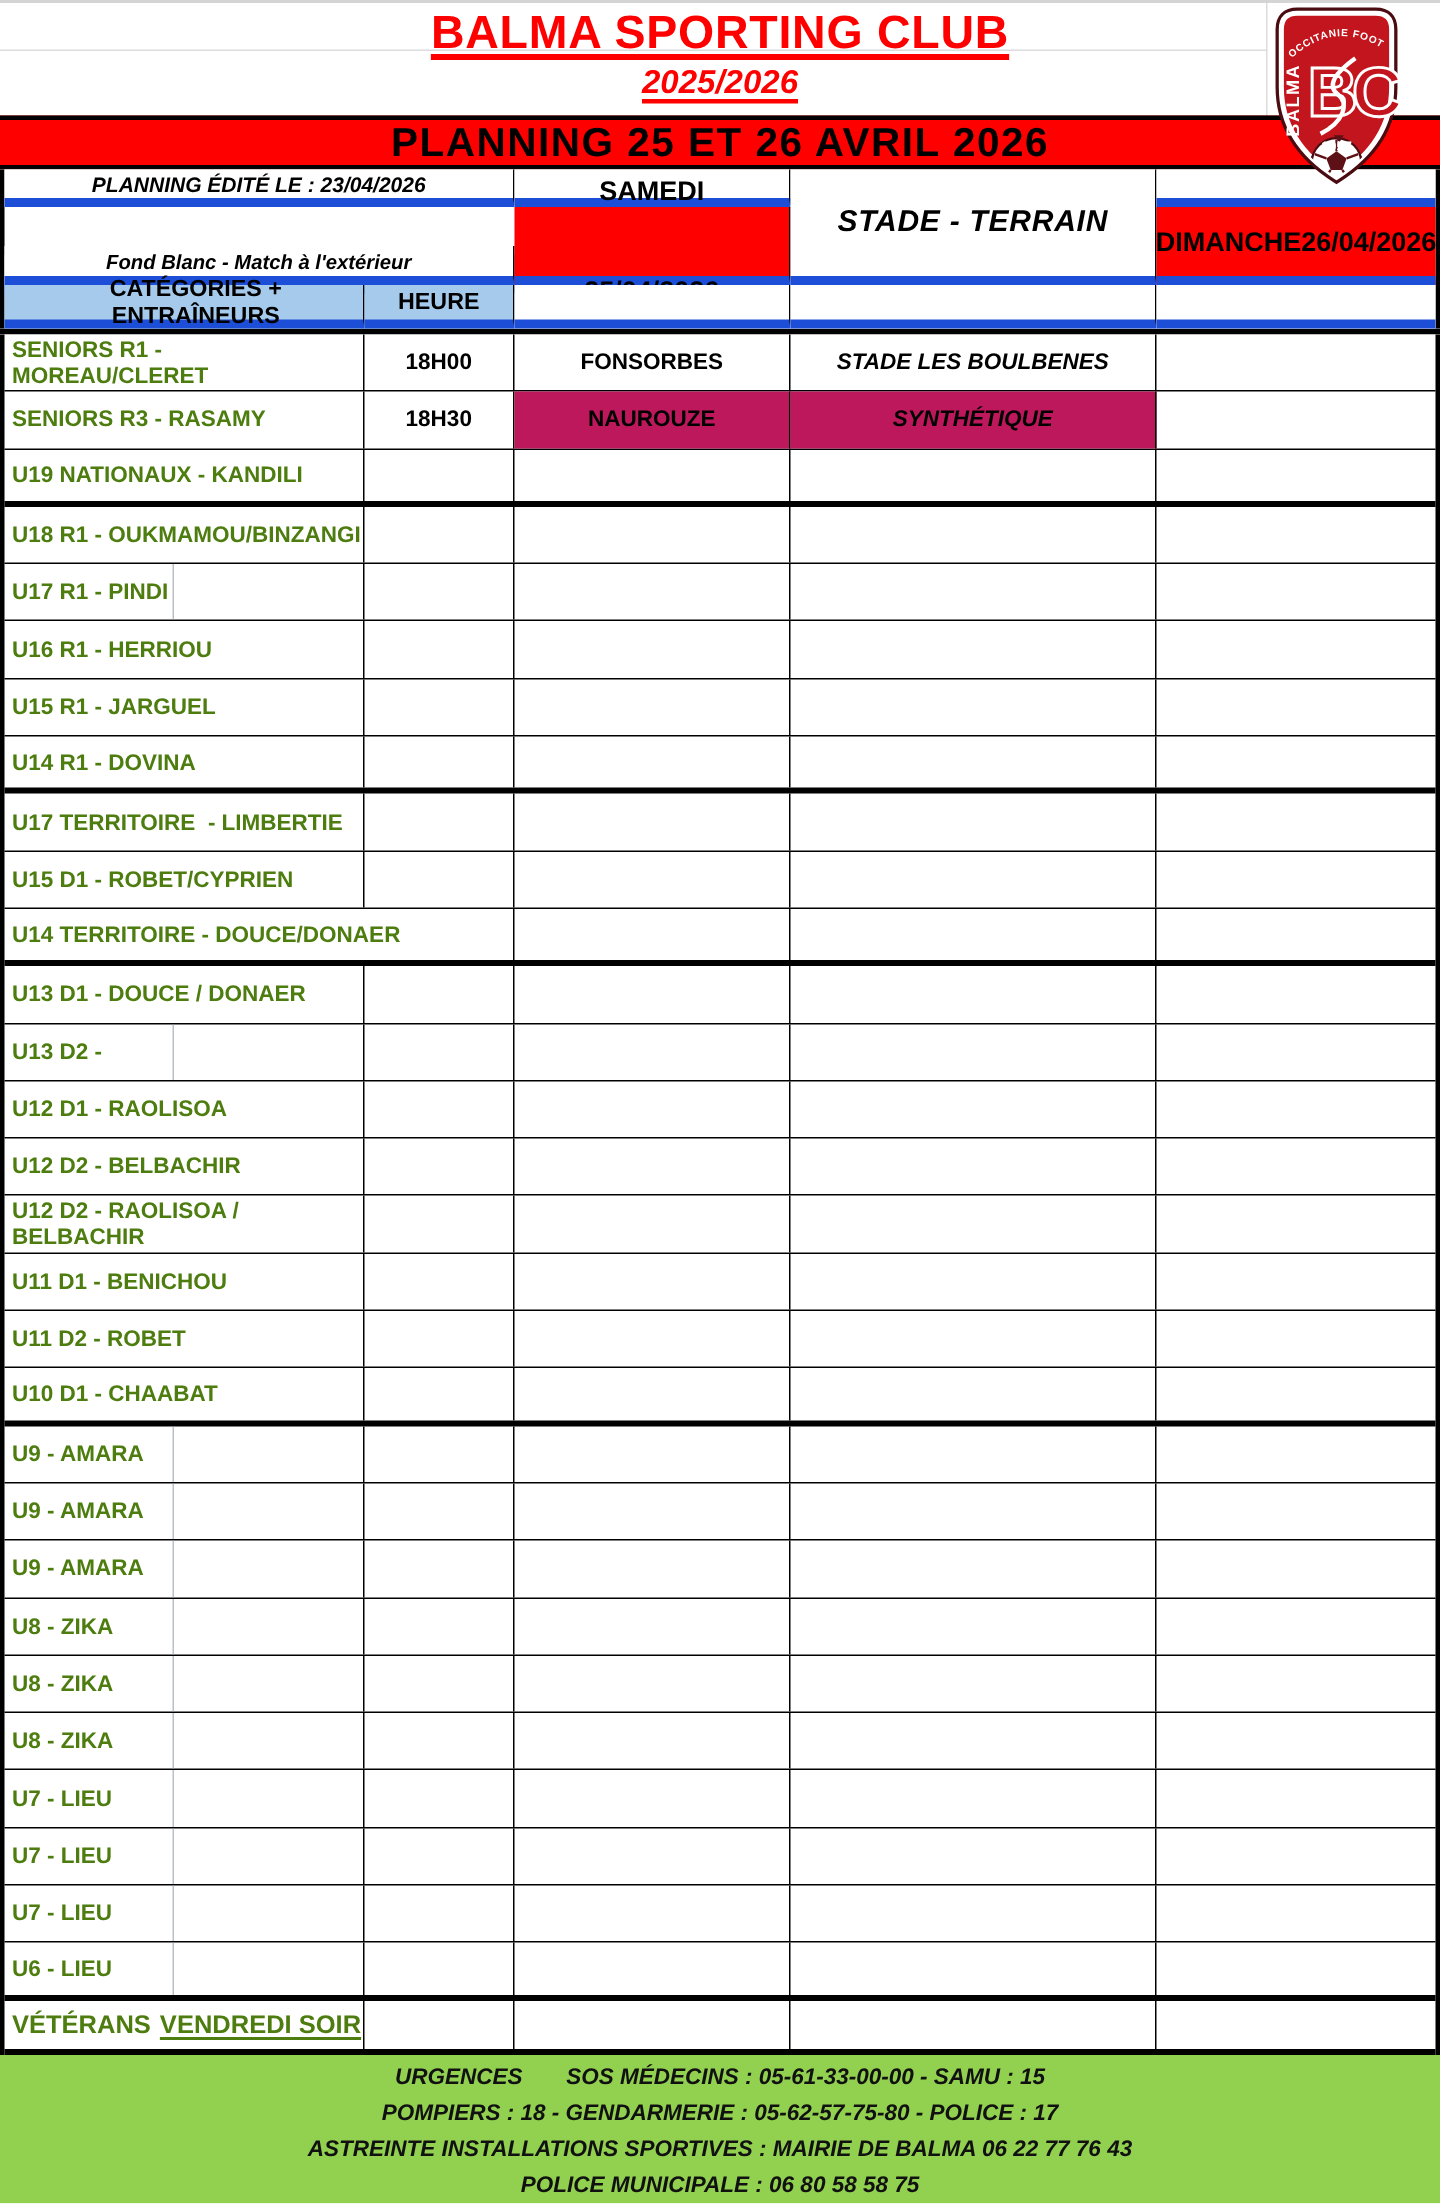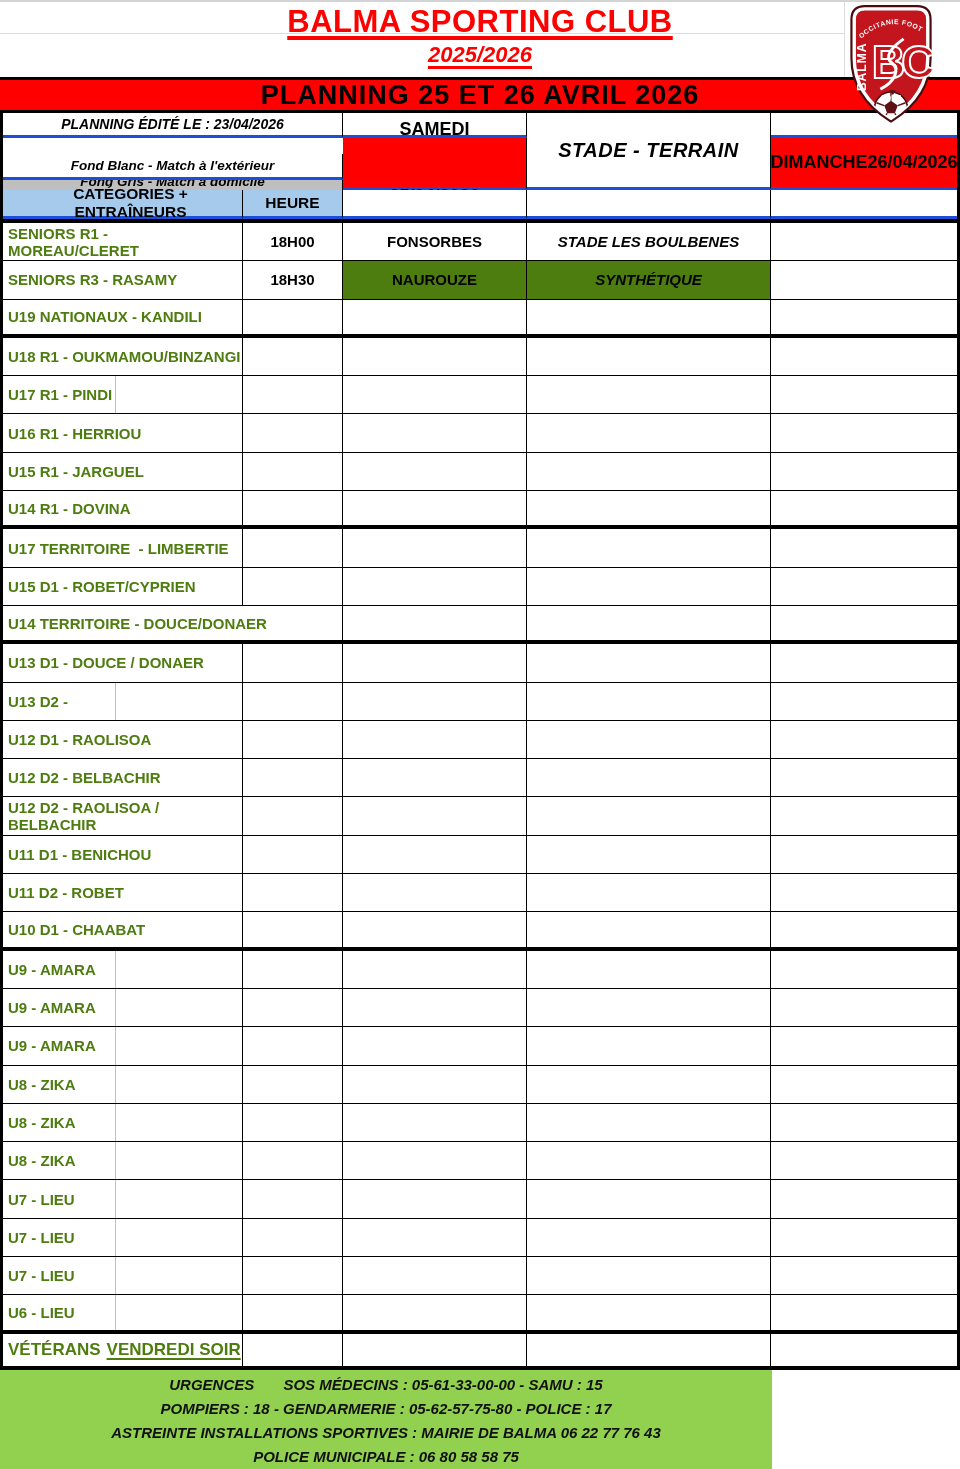--- a/index.html
+++ b/index.html
@@ -25,28 +25,28 @@
   .sheet{position:absolute; top:77px; left:0; width:960px;}
   .banner{
     box-sizing:border-box; height:36px; background:#FF0000;
     border-top:3px solid #000; border-bottom:3px solid #000;
     text-align:center; font-size:27px; font-weight:bold; letter-spacing:1px;
     line-height:30px; color:#000;
   }
 
   .hdr{position:relative; box-sizing:border-box; width:960px; height:106px;
        border-left:3px solid #000; border-right:3px solid #000; background:#fff;}
-  .hcell{position:absolute; box-sizing:border-box; border-right:1px solid #000; border-bottom:3px solid #1d4ed8;
+  .hcell{position:absolute; box-sizing:border-box; border-right:1px solid #000; border-bottom:6px solid #1d4ed8;
          display:flex; align-items:center; justify-content:center; text-align:center; background:#fff;}
   .hcell.red{background:#FF0000;}
   .hcell.grayb{background:#BFBFBF;}
   .hcell.blueb{background:#A6CAEC;}
   .edited{left:0;top:0;width:340px;height:25px;font-size:14px;font-weight:bold;font-style:italic;}
   .legend1{left:0;top:25px;width:340px;height:26px;font-size:13.5px;font-weight:bold;font-style:italic;margin-top:32px;}
-  .legend2{left:0;top:41px;width:340px;height:26px;font-size:13.5px;font-weight:bold;font-style:italic;}
+  .legend2{left:0;top:51px;width:340px;height:26px;font-size:13.5px;font-weight:bold;font-style:italic;}
   .colcat{left:0;top:77px;width:240px;height:29px;font-size:15.5px;font-weight:bold;padding-left:16px;}
   .colheure{left:240px;top:77px;width:100px;height:29px;font-size:15.5px;font-weight:bold;}
   .sam-empty1{left:340px;top:0;width:184px;height:25px;}
   .samedi-h{left:340px;top:25px;width:184px;height:52px;font-size:18px;font-weight:bold;line-height:23px;flex-direction:column;gap:44px;}
   .sam-empty2{left:340px;top:77px;width:184px;height:29px;}
   .stade-h{left:524px;top:0;width:244px;height:77px;font-size:20px;font-weight:bold;font-style:italic;letter-spacing:.5px;}
   .stade-empty{left:524px;top:77px;width:244px;height:29px;}
   .dim-empty1{left:768px;top:0;width:186px;height:25px;border-right:none;}
   .dimanche-h{left:768px;top:25px;width:186px;height:52px;font-size:18px;font-weight:bold;line-height:23px;flex-direction:row;border-right:none;}
   .dim-empty2{left:768px;top:77px;width:186px;height:29px;border-right:none;}
@@ -57,27 +57,27 @@
   .row{display:flex; box-sizing:border-box; height:38.3px; border-bottom:1px solid #000;}
   .row.thick{border-bottom-width:4px;}
   .cell{box-sizing:border-box; border-right:1px solid #000; display:flex; align-items:center; overflow:hidden;}
   .cell.cat{width:240px; padding-left:5px; color:#4d7c0f; font-weight:bold; font-size:15px; position:relative;}
   .cell.cat.merged{width:340px;}
   .cell.cat.subdiv::after{content:""; position:absolute; left:112px; top:0; bottom:0; width:1px; background:#b9c0c9;}
   .cell.heure{width:100px; justify-content:center; font-weight:bold; font-size:15px;}
   .cell.samedi{width:184px; justify-content:center; font-weight:bold; font-size:15px; text-align:center;}
   .cell.stade{width:244px; justify-content:center; font-weight:bold; font-style:italic; font-size:15px; text-align:center;}
   .cell.dimanche{width:186px; border-right:none;}
-  .cell.gray{background:#4d7c0f;}
+  .cell.gray{background:#be185d;}
 
   .vrow{display:flex; box-sizing:border-box; height:36px; border-bottom:4px solid #000;}
   .vrow .cell.cat{font-size:17px;}
   .vet-underlined{text-decoration:underline; text-decoration-thickness:2px; text-underline-offset:3px; margin-left:6px;}
 
-  .footer{box-sizing:border-box; width:772px; height:99px; background:#92D050; padding-top:3px;}
+  .footer{box-sizing:border-box; width:960px; height:99px; background:#92D050; padding-top:3px;}
   .footer .fline{height:24px; line-height:24px; text-align:center; font-size:15px; font-weight:bold; font-style:italic; color:#111;}
 
   .crest{position:absolute; top:4px; left:845px; width:92px; height:120px; z-index:5;}
 </style>
 </head>
 <body>
 
 <div class="page">
   <div class="top-edge"></div>
   <div class="faint-hline"></div>

